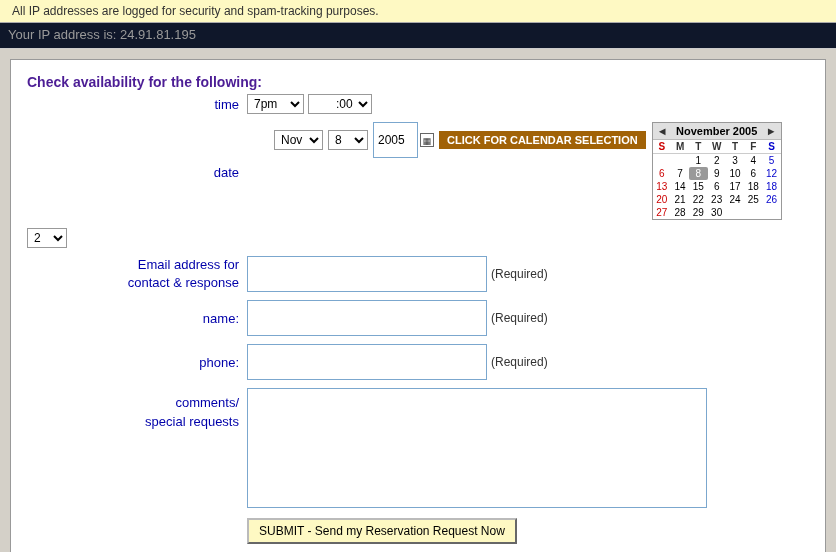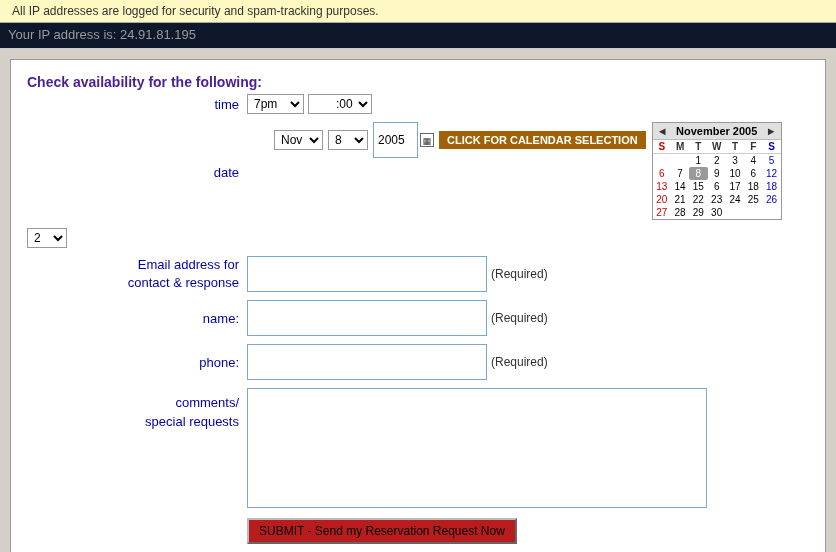--- a/index.html
+++ b/index.html
@@ -161,21 +161,21 @@
       margin-bottom: 8px;
     }
     .submit-row {
       display: flex;
       align-items: center;
       margin-top: 10px;
       padding-left: 220px;
     }
     .submit-btn {
       border: 2px outset #bbb;
-      background: #b91c1c;
+      background: #fef9c3;
       font-size: 12px;
       padding: 4px 10px;
       cursor: pointer;
     }
     .powered-bar {
       padding: 6px 8px;
       font-size: 11px;
       color: #555;
       background: #d4d0c8;
     }

